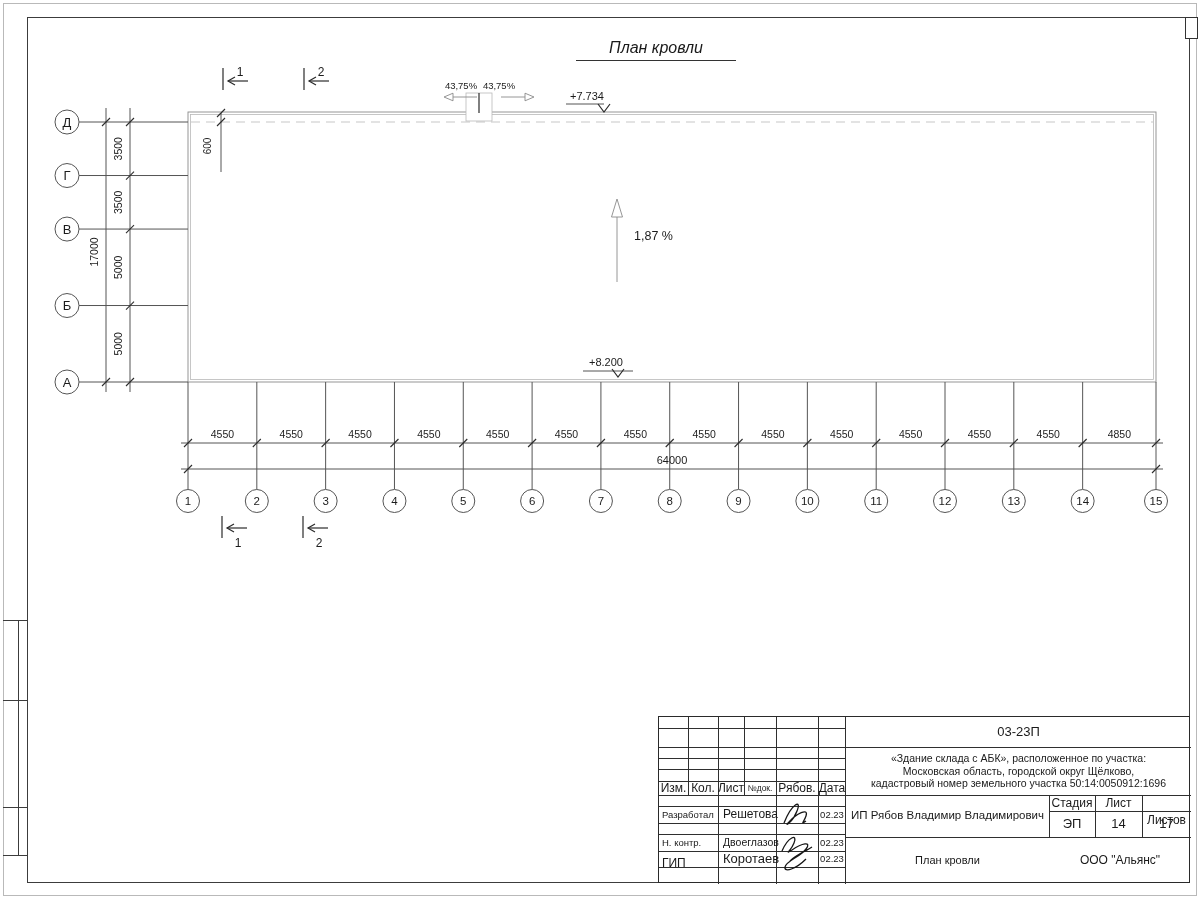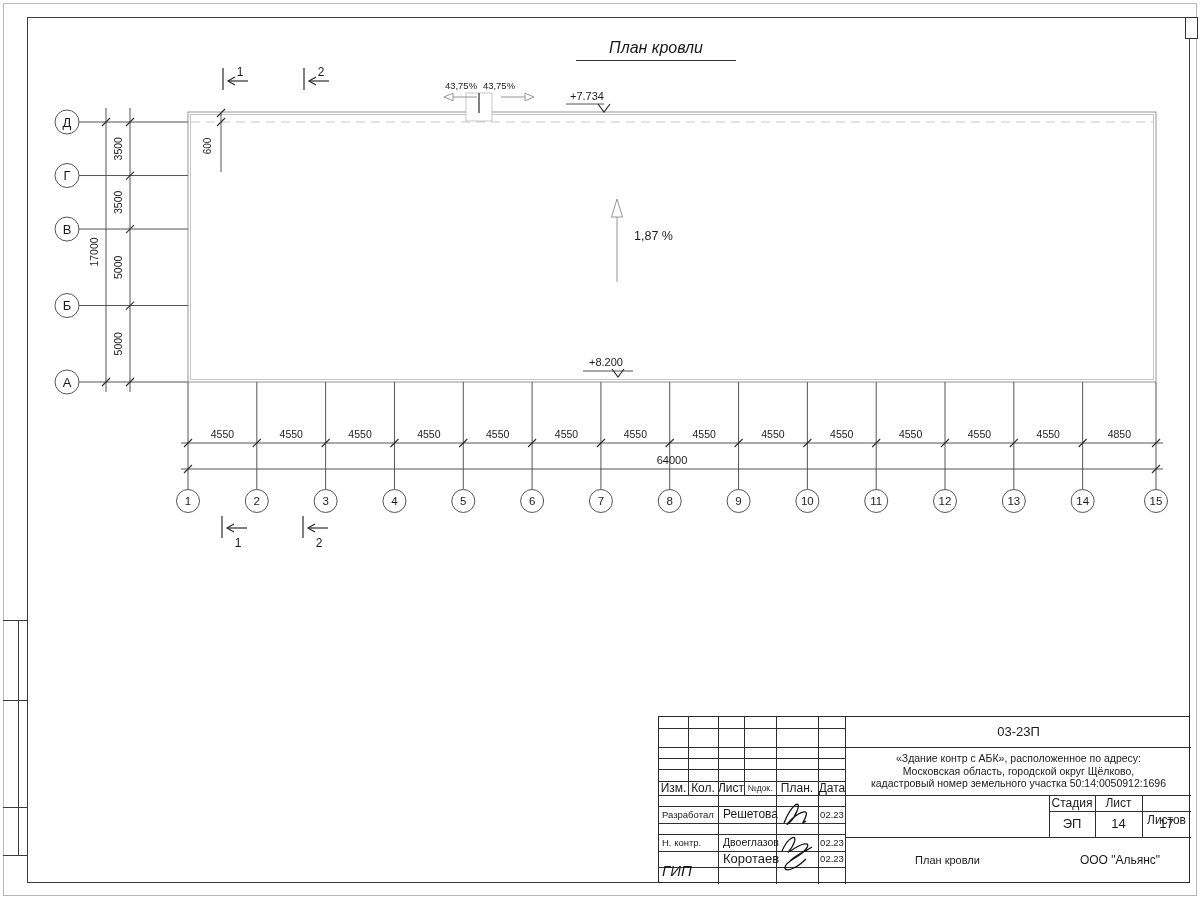--- a/index.html
+++ b/index.html
@@ -218,48 +218,49 @@
         <div class="tb-line" style="left: 187px; top: 30px; width: 345px; height: 1px;"></div>
         <div class="tb-line" style="left: 187px; top: 78px; width: 345px; height: 1px;"></div>
         <div class="tb-line" style="left: 390px; top: 94px; width: 142px; height: 1px;"></div>
         <div class="tb-line" style="left: 187px; top: 120px; width: 345px; height: 1px;"></div>
       </div>
 
     <div class="tb-cell" style="left:0px;top:64px;width:29px;height:14px;font-size:12px;">Изм.</div>
     <div class="tb-cell" style="left:29px;top:64px;width:30px;height:14px;font-size:12px;">Кол.</div>
     <div class="tb-cell" style="left:59px;top:64px;width:26px;height:14px;font-size:12px;">Лист</div>
     <div class="tb-cell" style="left:85px;top:64px;width:32px;height:14px;font-size:8.5px;">№док.</div>
-    <div class="tb-cell" style="left:117px;top:64px;width:42px;height:14px;font-size:12px;">План.</div>
+    <div class="tb-cell" style="left:117px;top:64px;width:42px;height:14px;font-size:12px;">Рябов.</div>
     <div class="tb-cell" style="left:159px;top:64px;width:28px;height:14px;font-size:12px;">Дата</div>
 
     <div class="tb-cell tb-left" style="left:0px;top:89px;width:59px;height:17px;font-size:9.5px;">Разработал</div>
     <div class="tb-cell tb-left" style="left:61px;top:89px;width:56px;height:17px;font-size:12px;">Решетова</div>
     <div class="tb-cell" style="left:159px;top:89px;width:28px;height:17px;font-size:9.5px;">02.23</div>
 
     <div class="tb-cell tb-left" style="left:0px;top:117px;width:59px;height:17px;font-size:9.5px;">Н. контр.</div>
     <div class="tb-cell tb-left" style="left:61px;top:117px;width:56px;height:17px;font-size:10.5px;">Двоеглазов</div>
     <div class="tb-cell" style="left:159px;top:117px;width:28px;height:17px;font-size:9.5px;">02.23</div>
 
-    <div class="tb-cell tb-left" style="left:0px;top:146px;width:59px;height:16px;font-size:15px;font-style:italic;">ГИП</div>
+    <div class="tb-cell tb-left" style="left:0px;top:138px;width:59px;height:16px;font-size:12px;">ГИП</div>
     <div class="tb-cell tb-left" style="left:61px;top:134px;width:56px;height:16px;font-size:13px;">Коротаев</div>
     <div class="tb-cell" style="left:159px;top:134px;width:28px;height:16px;font-size:9.5px;">02.23</div>
 
     <svg class="abs" style="left:117px;top:80px;" width="42" height="74" viewBox="0 0 42 74">
       <path d="M8,26 C16,6 26,2 21,14 C17,25 7,31 13,25 C20,17 33,10 30,19 C28,25 24,28 30,24" fill="none" stroke="#161616" stroke-width="1.3"></path>
       <path d="M6,54 C12,40 22,36 18,46 C15,54 8,58 16,53 C26,46 36,44 30,52 C24,60 10,64 9,70 C8,76 20,72 30,62 M14,64 C20,58 30,54 36,50" fill="none" stroke="#161616" stroke-width="1.3"></path>
     </svg>
 
     <div class="tb-cell" style="left:187px;top:0px;width:345px;height:30px;font-size:13px;">03-23П</div>
 
     <div class="tb-cell" style="left:187px;top:30px;width:345px;height:48px;font-size:10.5px;flex-direction:column;">
-      <span>«Здание контр с АБК», расположенное по адресу:</span>
+      <span>«Здание склада с АБК», расположенное по участка:</span>
       <span>Московская область, городской округ Щёлково,</span>
       <span>кадастровый номер земельного участка 50:14:0050912:1696</span>
     </div>
 
+    <div class="tb-cell" style="left:187px;top:78px;width:203px;height:42px;font-size:11.5px;">ИП Рябов Владимир Владимирович</div>
 
     <div class="tb-cell" style="left:390px;top:78px;width:46px;height:16px;font-size:12px;">Стадия</div>
     <div class="tb-cell" style="left:436px;top:78px;width:47px;height:16px;font-size:12px;">Лист</div>
     <div class="tb-cell" style="left:483px;top:78px;width:49px;height:16px;font-size:12px;margin-top:17px;">Листов</div>
     <div class="tb-cell" style="left:390px;top:94px;width:46px;height:26px;font-size:13px;">ЭП</div>
     <div class="tb-cell" style="left:436px;top:94px;width:47px;height:26px;font-size:13px;">14</div>
     <div class="tb-cell" style="left:483px;top:94px;width:49px;height:26px;font-size:13px;text-align:center;">17</div>
 
     <div class="tb-cell" style="left:187px;top:120px;width:203px;height:47px;font-size:11px;">План кровли</div>
     <div class="tb-cell" style="left:390px;top:120px;width:142px;height:47px;font-size:12px;">ООО "Альянс"</div>

